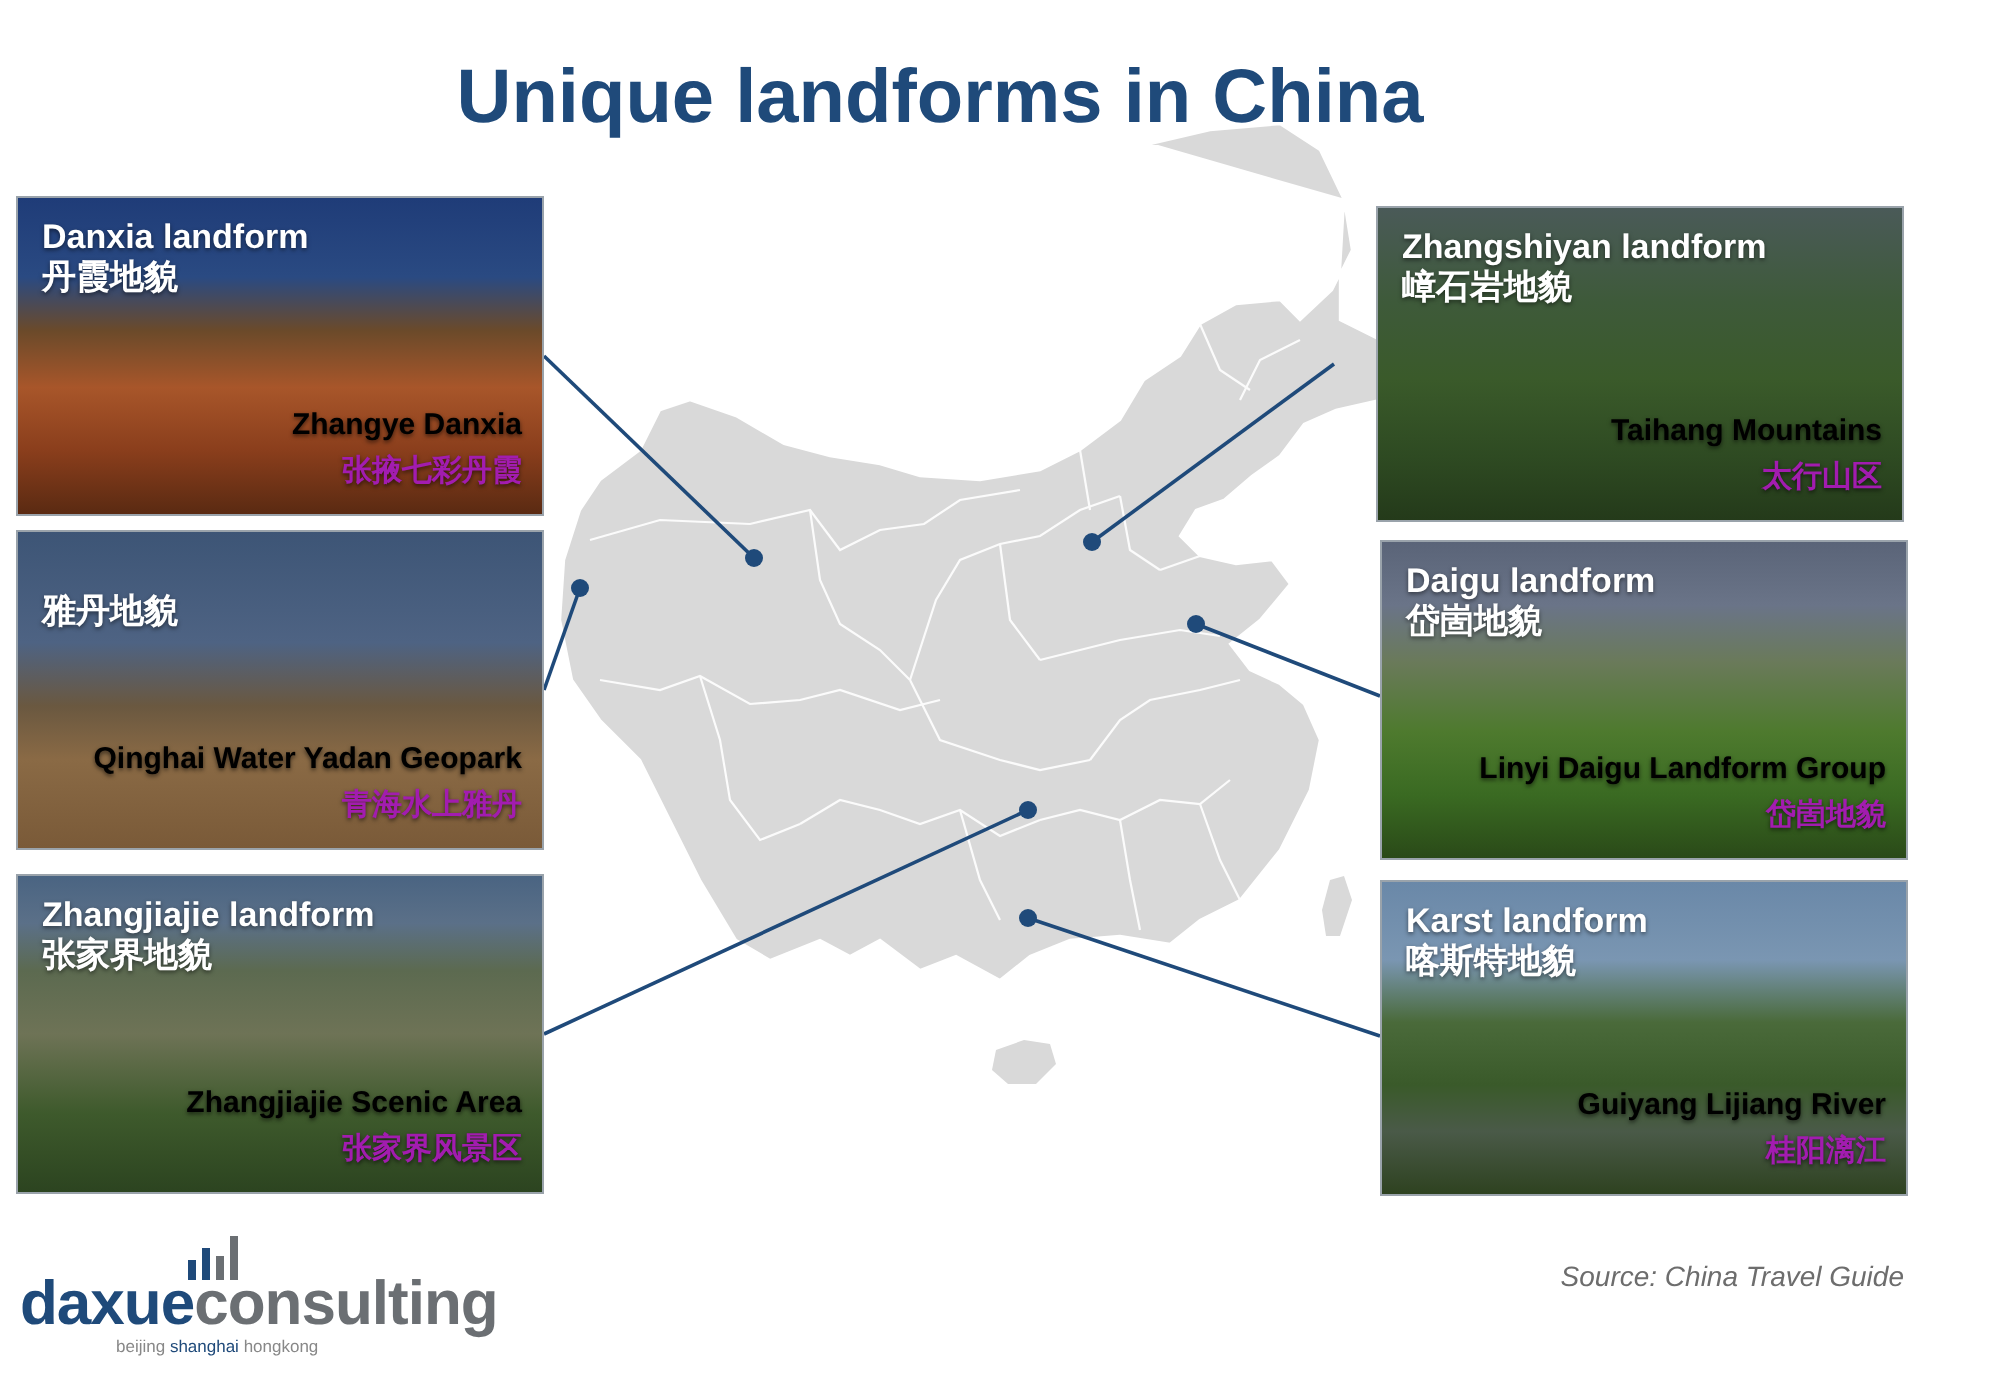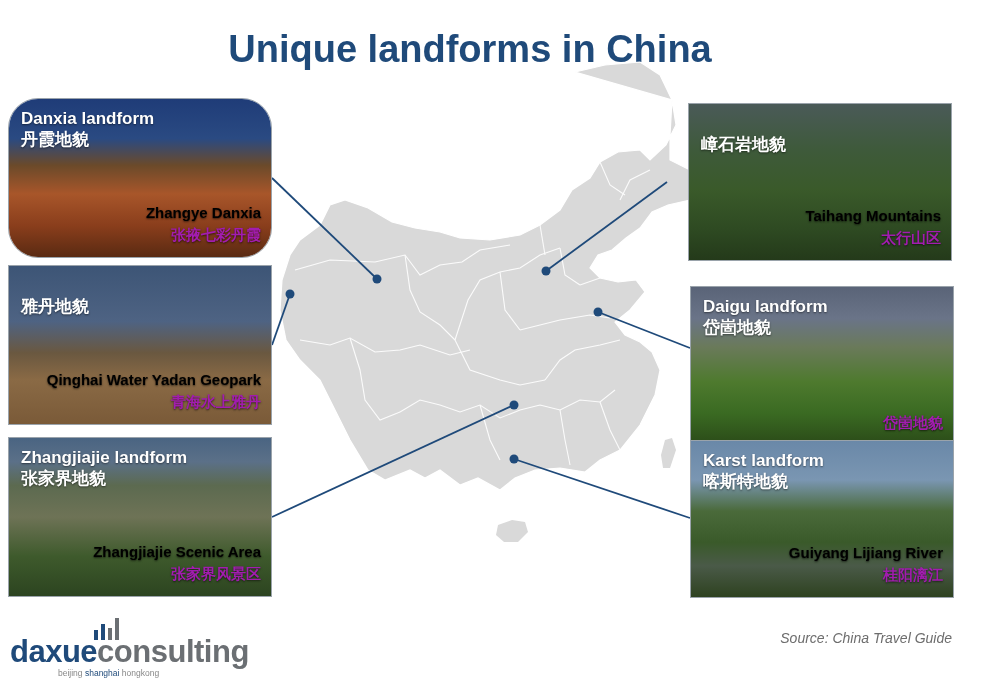--- a/index.html
+++ b/index.html
@@ -64,21 +64,21 @@
   <g fill="#1f4a7a">
     <circle cx="377" cy="279" r="4.5"></circle>
     <circle cx="290" cy="294" r="4.5"></circle>
     <circle cx="514" cy="405" r="4.5"></circle>
     <circle cx="546" cy="271" r="4.5"></circle>
     <circle cx="598" cy="312" r="4.5"></circle>
     <circle cx="514" cy="459" r="4.5"></circle>
   </g>
 </svg>
 
-<div class="card" style="left:8px; top:98px; height:160px;border-radius:30px;">
+<div class="card" style="left:8px; top:98px; height:160px;">
   <div class="bg" style="background:linear-gradient(180deg,#1f3c78 0%,#2a4a82 25%,#6b4a2a 42%,#a8562a 60%,#8a3e1c 80%,#5a2a12 100%);"></div>
   <div class="name-en">Danxia landform</div>
   <div class="name-zh">丹霞地貌</div>
   <div class="loc-en">Zhangye Danxia</div>
   <div class="loc-zh">张掖七彩丹霞</div>
 </div>
 
 <div class="card" style="left:8px; top:265px; height:160px;">
   <div class="bg" style="background:linear-gradient(180deg,#3d5576 0%,#4e6383 35%,#6a5840 55%,#8a6a45 72%,#7a5a38 100%);"></div>
   <div class="name-zh">雅丹地貌</div>
@@ -89,29 +89,31 @@
 <div class="card" style="left:8px; top:437px; height:160px;padding-left:12px;">
   <div class="bg" style="background:linear-gradient(180deg,#4a6482 0%,#5b7088 15%,#5c6a50 30%,#6e7356 50%,#3e5a2c 75%,#2c4420 100%);"></div>
   <div class="name-en">Zhangjiajie landform</div>
   <div class="name-zh">张家界地貌</div>
   <div class="loc-en">Zhangjiajie Scenic Area</div>
   <div class="loc-zh">张家界风景区</div>
 </div>
 
 <div class="card" style="left:688px; top:103px; height:158px;">
   <div class="bg" style="background:linear-gradient(180deg,#4a5a58 0%,#3e5a3a 30%,#3a5a2a 55%,#2e4a22 80%,#243a1a 100%);"></div>
+  <div class="name-en">Zhangshiyan landform</div>
   <div class="name-zh">嶂石岩地貌</div>
   <div class="loc-en">Taihang Mountains</div>
   <div class="loc-zh">太行山区</div>
 </div>
 
-<div class="card" style="left:690px; top:286px; height:160px;">
+<div class="card" style="left:690px; top:270px; height:160px;">
   <div class="bg" style="background:linear-gradient(180deg,#5a6478 0%,#6a7488 20%,#6a7a5a 38%,#4e7a2e 60%,#3a6a22 80%,#2a4a18 100%);"></div>
   <div class="name-en">Daigu landform</div>
   <div class="name-zh">岱崮地貌</div>
+  <div class="loc-en">Linyi Daigu Landform Group</div>
   <div class="loc-zh">岱崮地貌</div>
 </div>
 
 <div class="card" style="left:690px; top:440px; height:158px;">
   <div class="bg" style="background:linear-gradient(180deg,#6a88a8 0%,#7a96b2 25%,#4a6a3a 45%,#3a5a2a 65%,#4a5a48 80%,#2e4220 100%);"></div>
   <div class="name-en">Karst landform</div>
   <div class="name-zh">喀斯特地貌</div>
   <div class="loc-en">Guiyang Lijiang River</div>
   <div class="loc-zh">桂阳漓江</div>
 </div>

